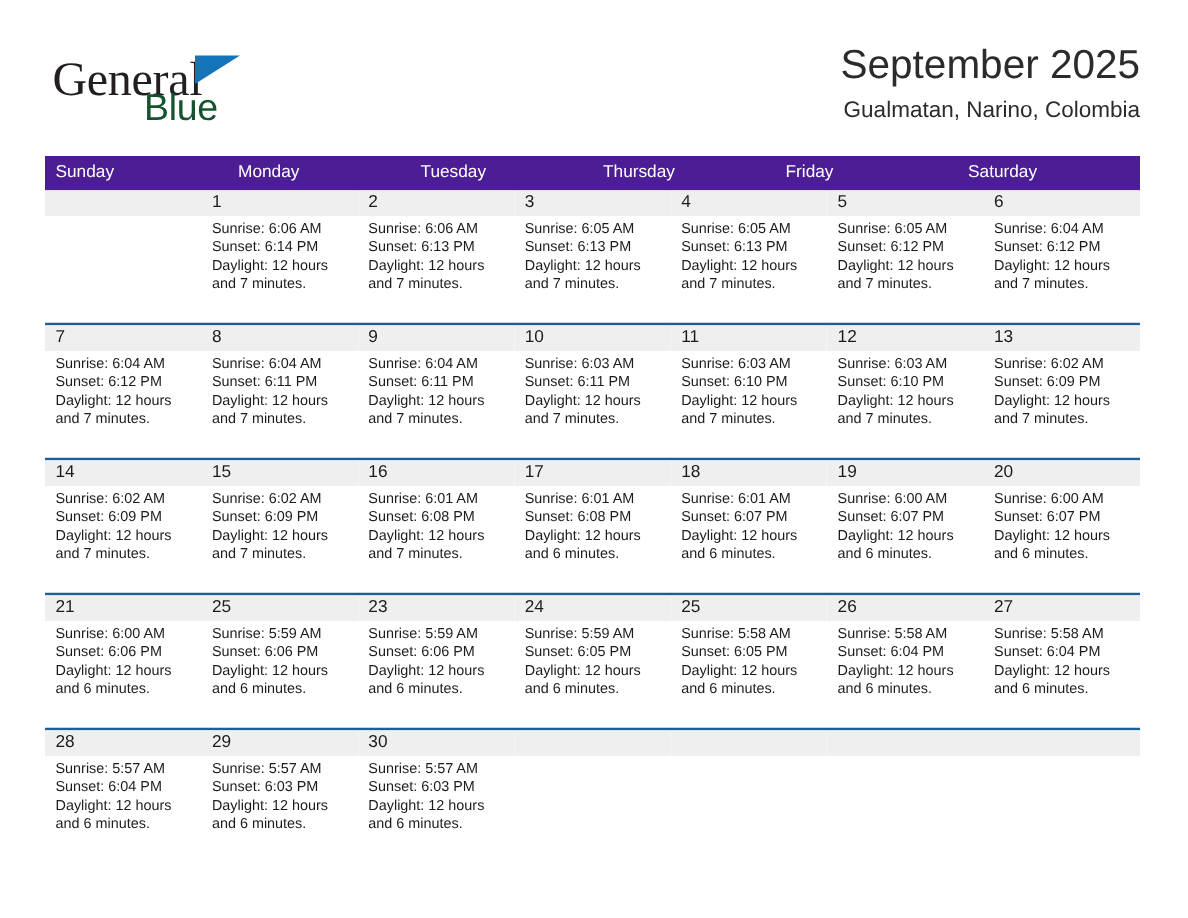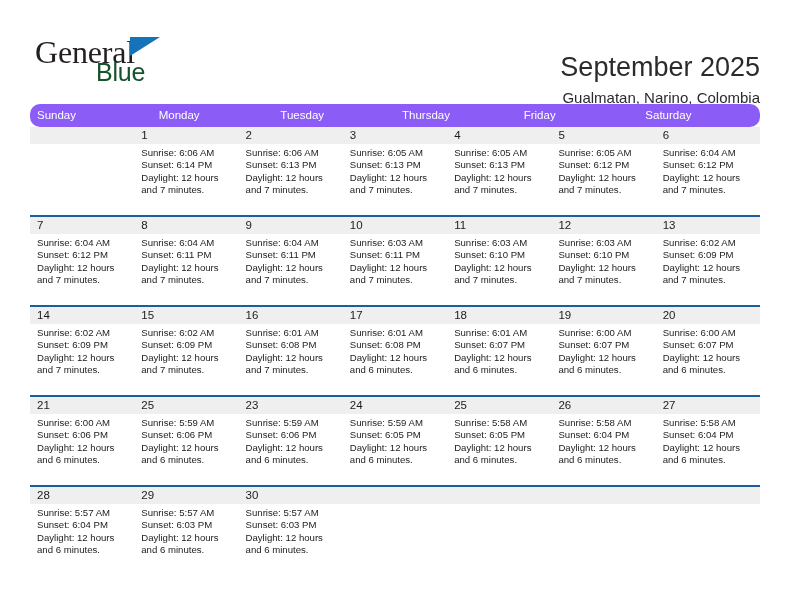--- a/index.html
+++ b/index.html
@@ -61,21 +61,20 @@
     font-size: 25px;
     letter-spacing: -0.2px;
     color: #14532d;
     font-family: "Liberation Sans", sans-serif;
   }
   .title-block {
     position: absolute;
     right: 0;
     top: 0;
     text-align: right;
-    margin-top: 24px;
   }
   .cal-title {
     font-size: 27px;
     color: #2b2b2b;
     line-height: 34px;
     white-space: nowrap;
   }
   .cal-subtitle {
     font-size: 15px;
     color: #2b2b2b;
@@ -87,22 +86,21 @@
   
   .calendar {
     position: absolute;
     left: 30px;
     top: 104px;
     width: 730px;
   }
   .weekday-row {
     display: flex;
     width: 100%;
-    background: #8b5cf6;
-    border-radius: 10px;
+    background: #4c1d95;
   }
   .weekday {
     flex: 1 1 0;
     box-sizing: border-box;
     padding: 4px 0 4px 7px;
     font-size: 11.5px;
     color: #ffffff;
     line-height: 15px;
     white-space: nowrap;
   }

